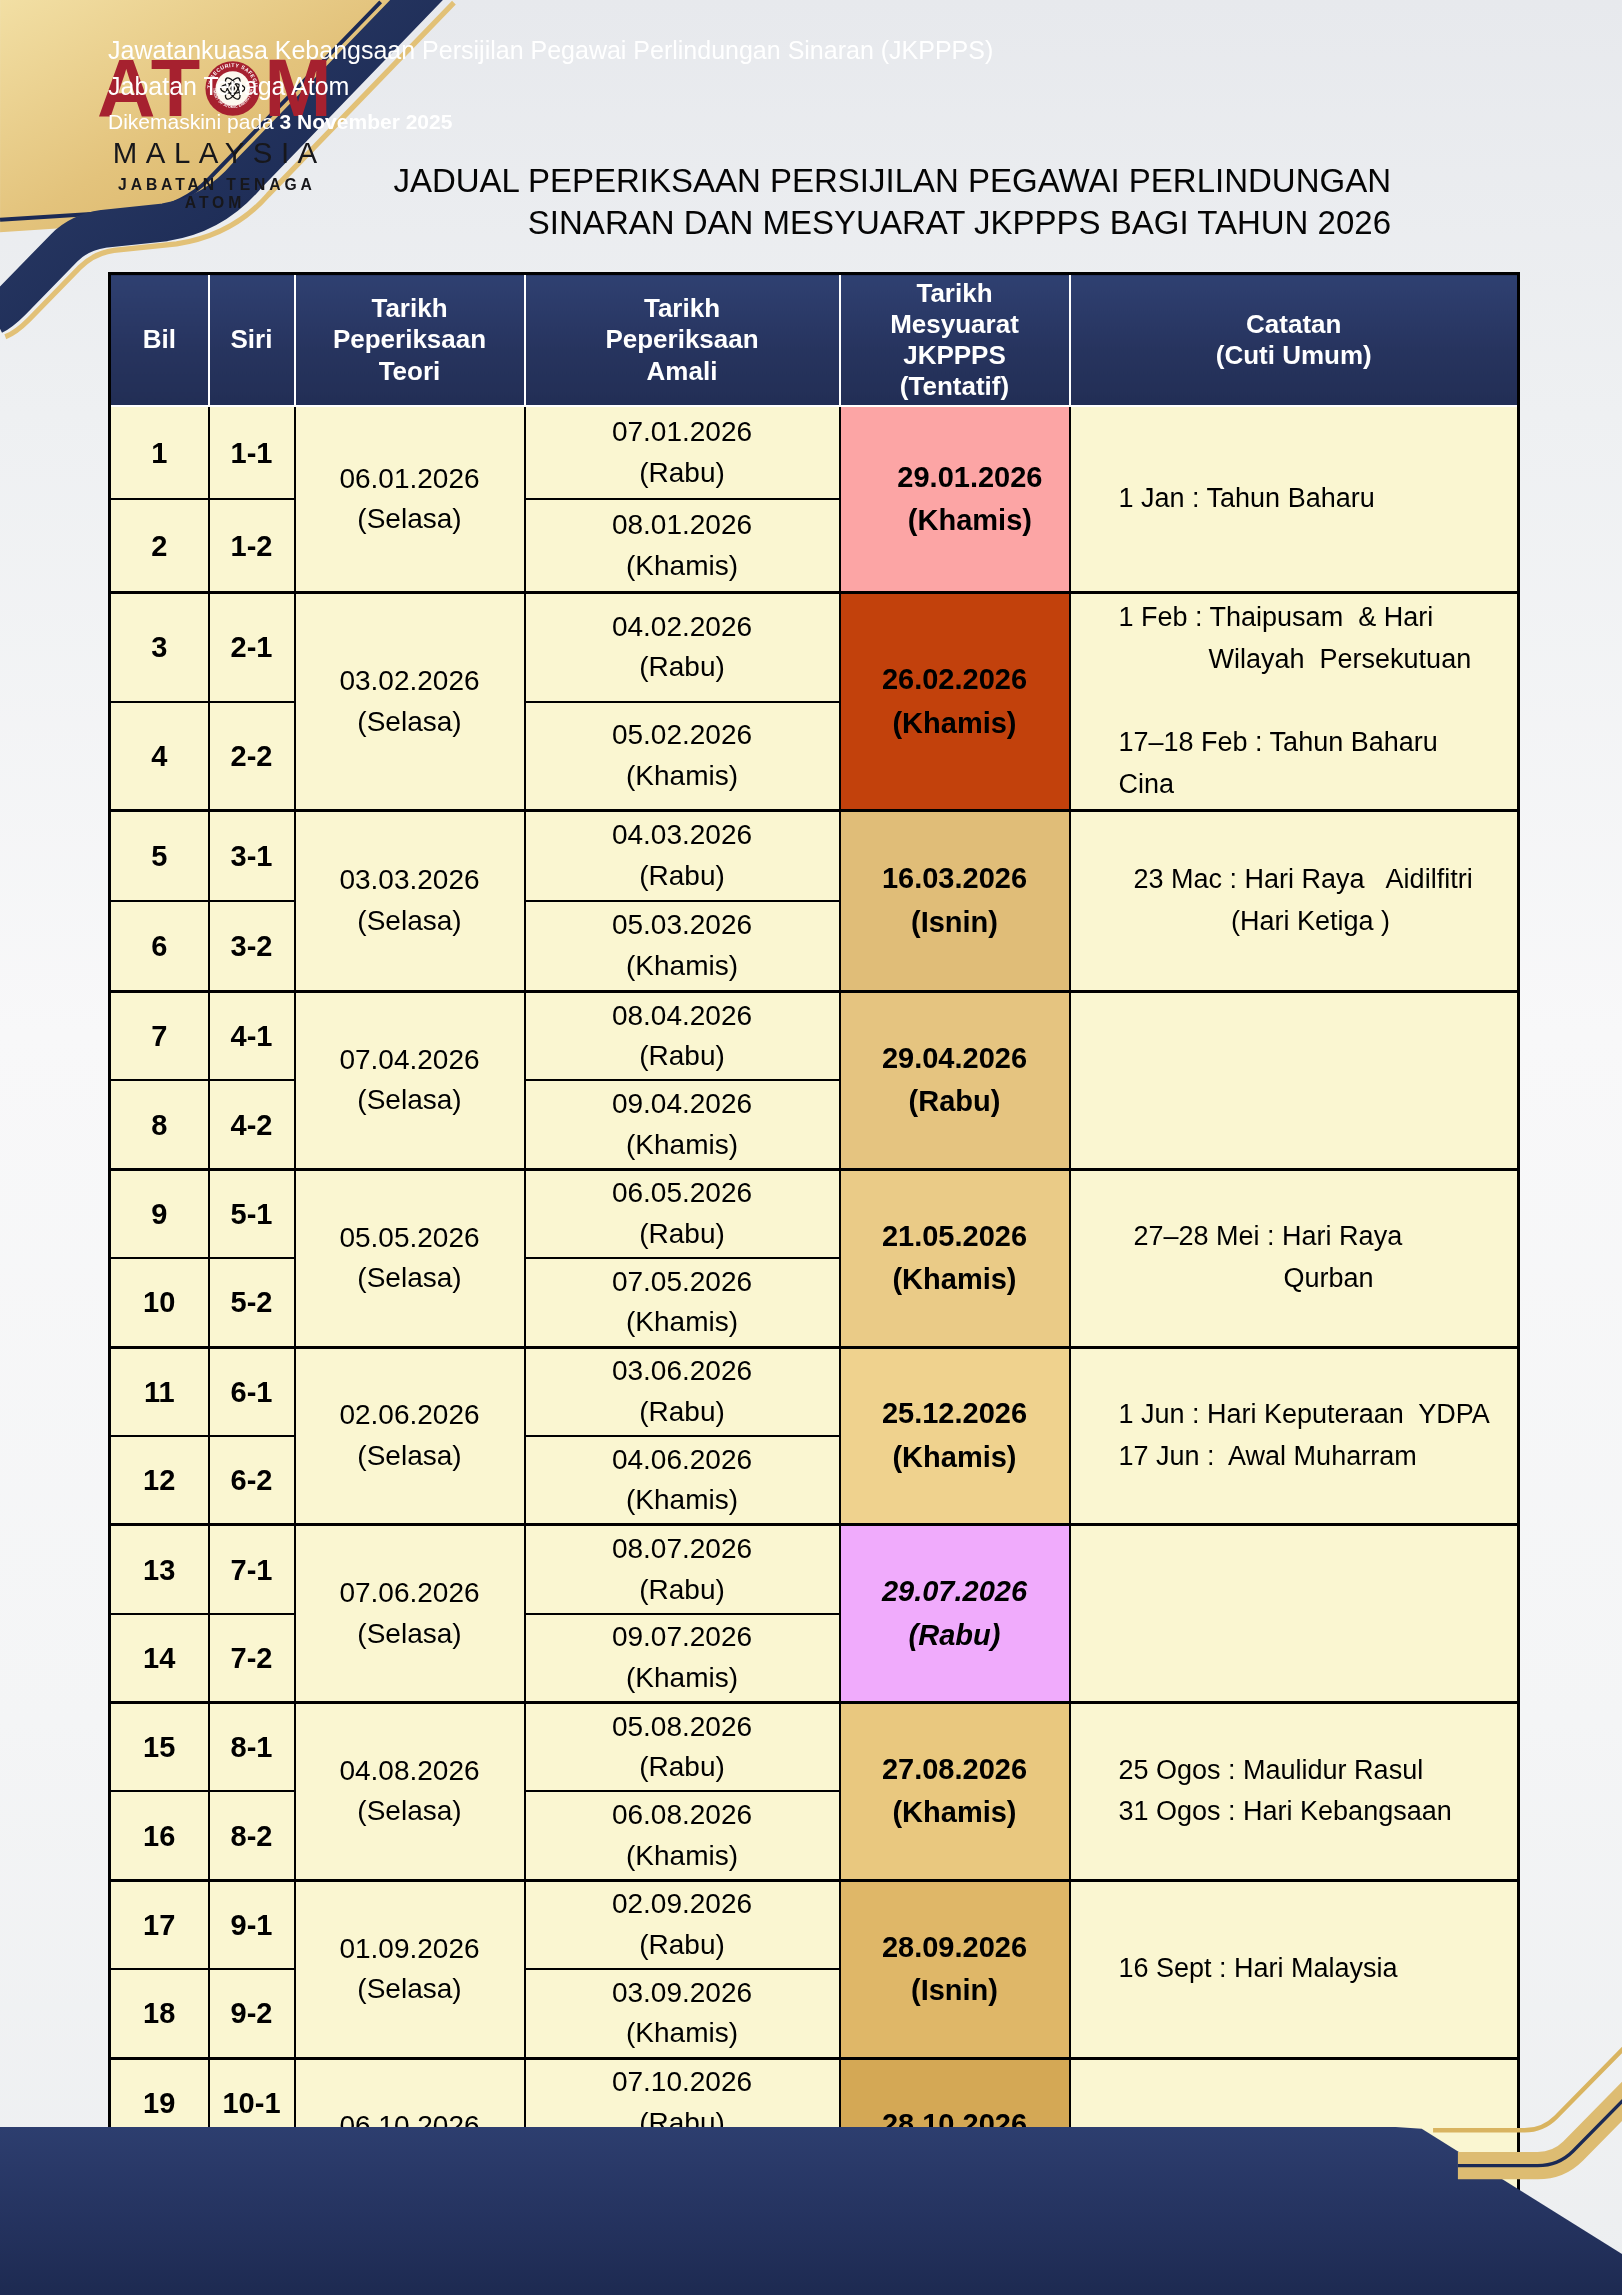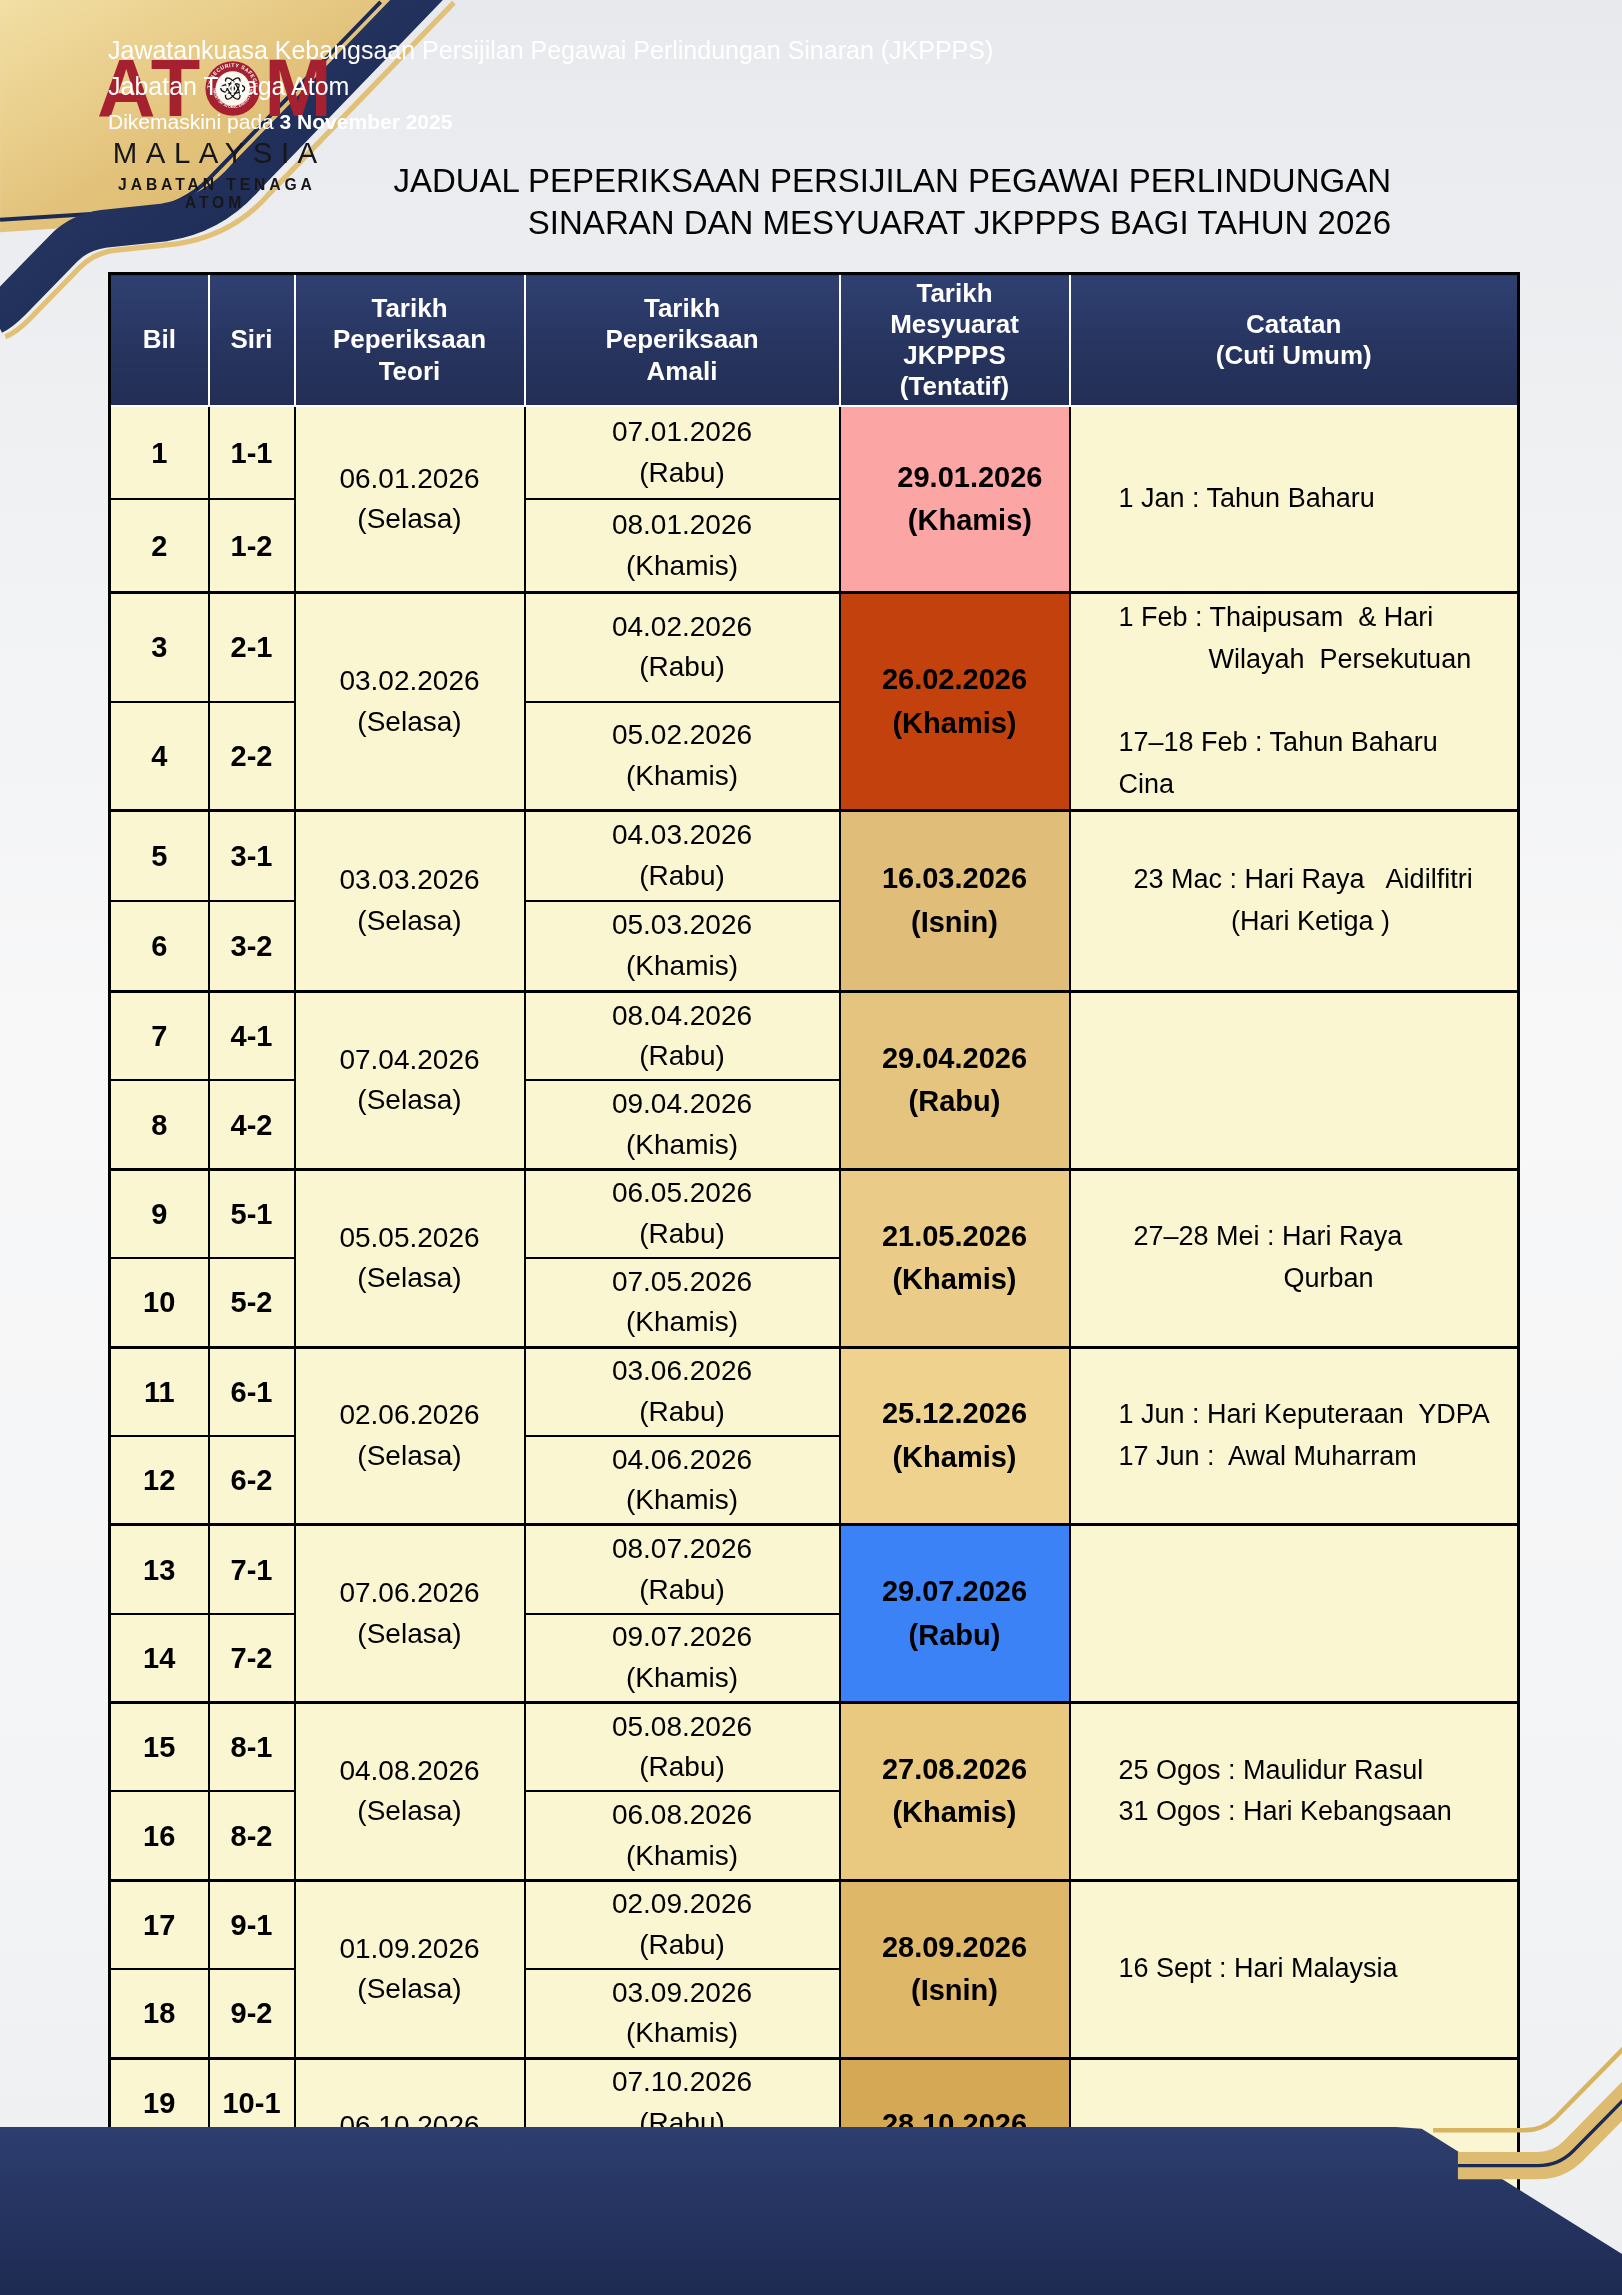--- a/index.html
+++ b/index.html
@@ -248,21 +248,21 @@
 (Khamis)</td>
       </tr>
 
       <tr class="ra gs h6">
         <td class="bil">13</td>
         <td class="siri">7-1</td>
         <td class="teori" rowspan="2">07.06.2026
 (Selasa)</td>
         <td class="amali">08.07.2026
 (Rabu)</td>
-        <td class="mesy" rowspan="2" style="background: #3b82f6;">29.07.2026
+        <td class="mesy" rowspan="2" style="background: #f0abfc; font-style: italic;">29.07.2026
 (Rabu)</td>
         <td class="cat" rowspan="2"></td>
       </tr>
       <tr class="rb h6">
         <td class="bil">14</td>
         <td class="siri">7-2</td>
         <td class="amali">09.07.2026
 (Khamis)</td>
       </tr>
 

